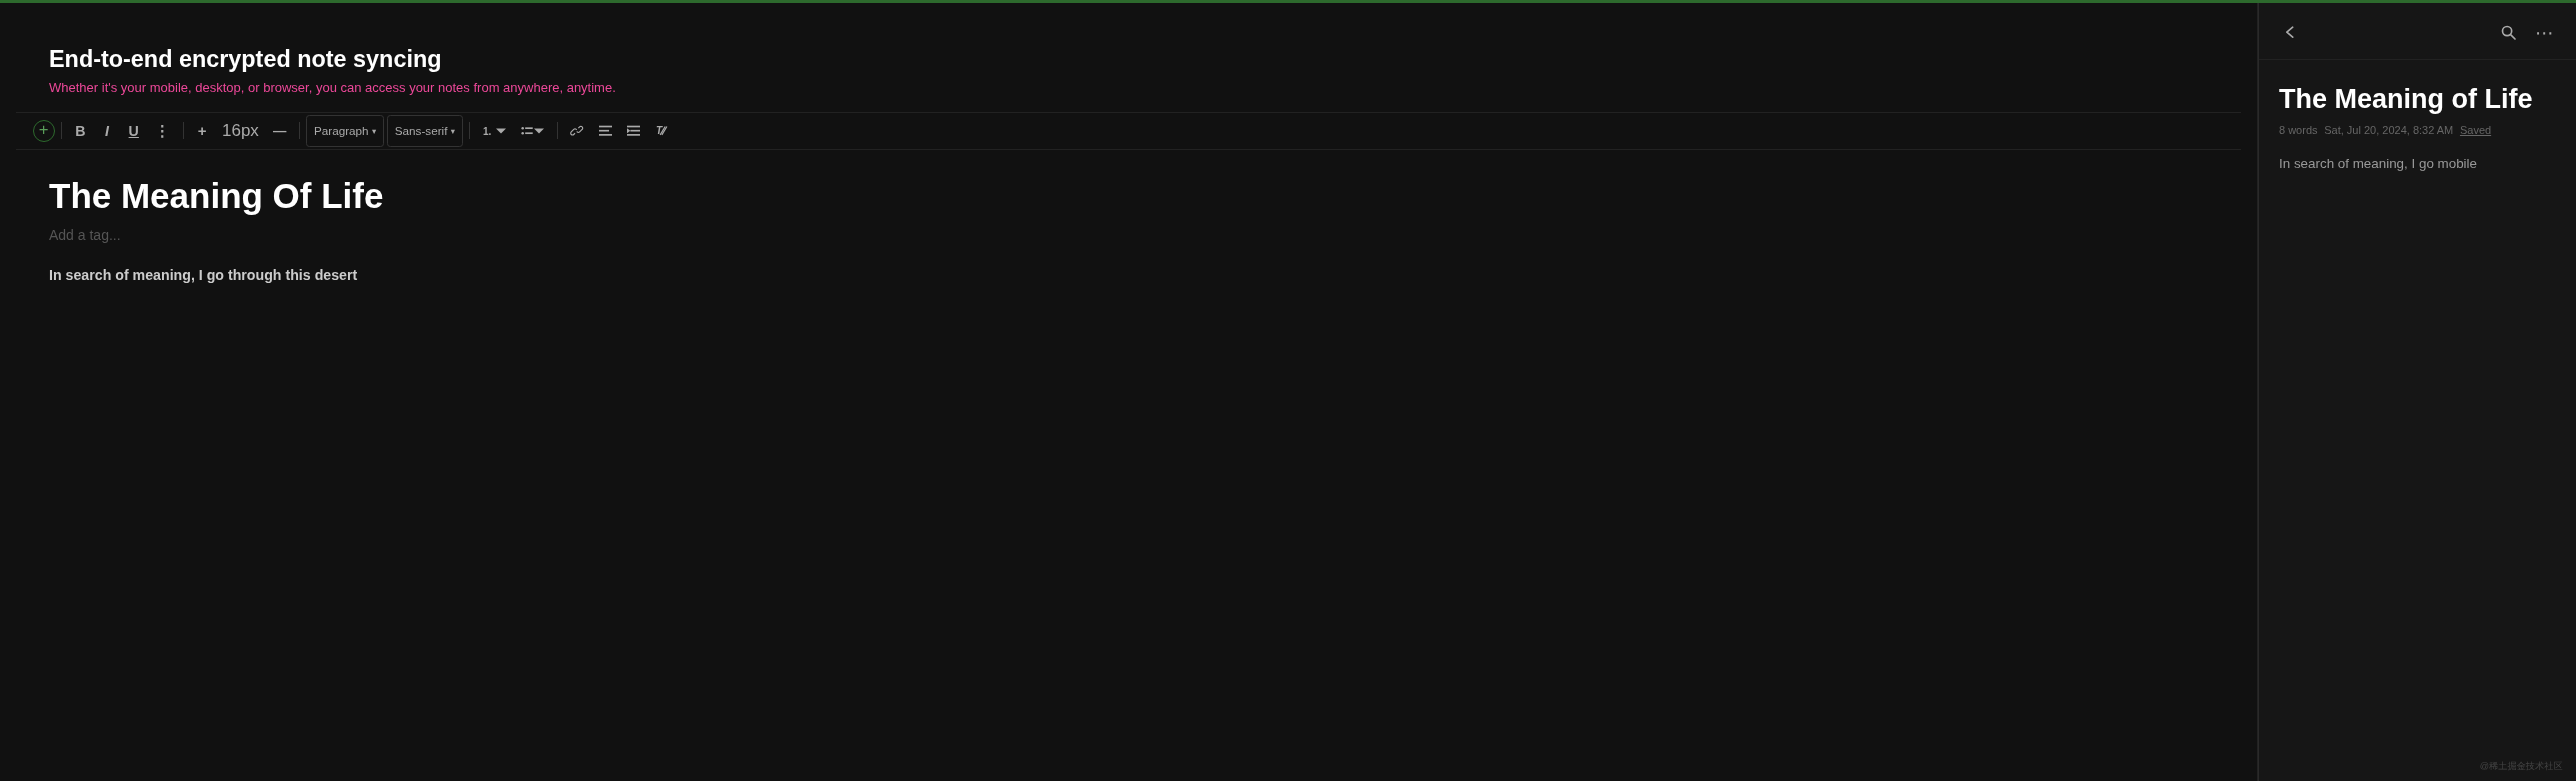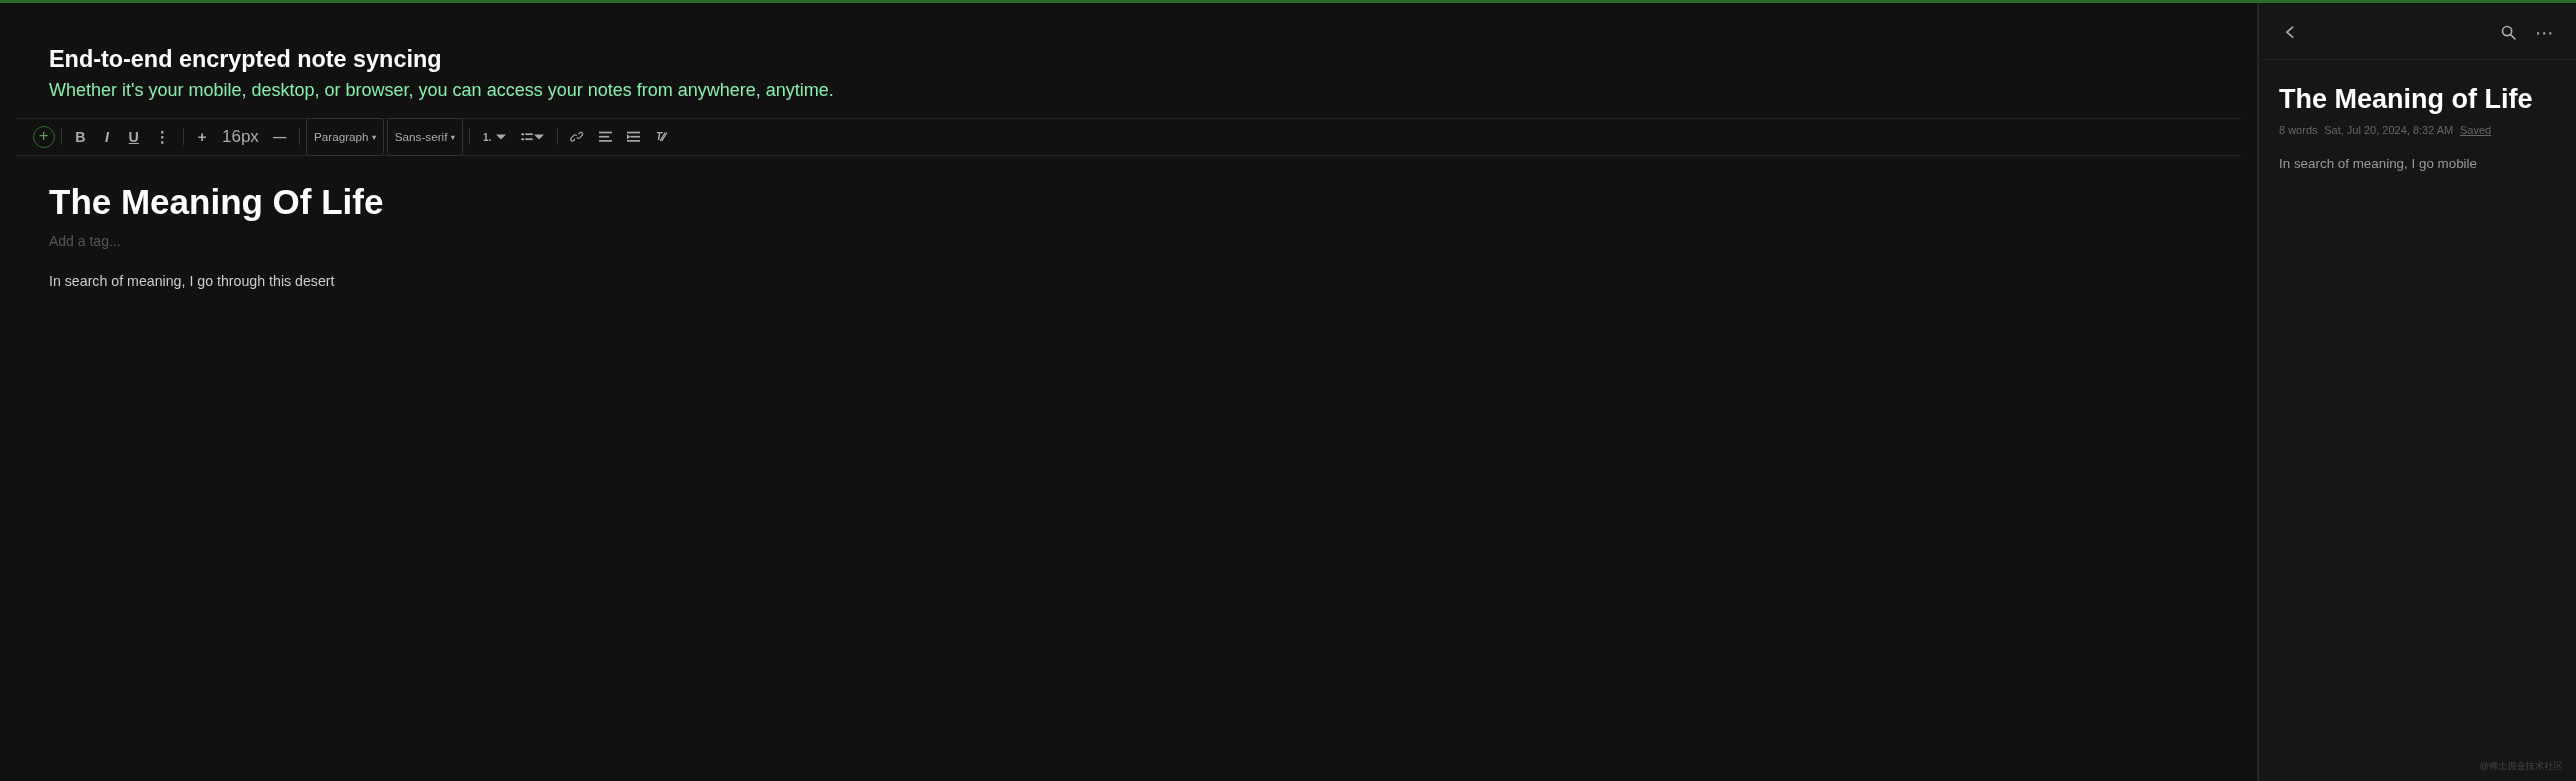--- a/index.html
+++ b/index.html
@@ -46,22 +46,22 @@
     }
 
     .banner-title {
       font-size: 23.4px;
       font-weight: 700;
       color: #fff;
       margin-bottom: 6.7px;
     }
 
     .banner-subtitle {
-      font-size: 18px;
-      color: #86efac;
+      font-size: 13px;
+      color: #ec4899;
     }
 
     .toolbar {
       display: flex;
       align-items: center;
       padding: 5px 16.7px;
       border-top: 0.8px solid #222;
       border-bottom: 0.8px solid #222;
       background: #111;
       gap: 3.3px;
@@ -103,21 +103,21 @@
       background: none;
       border: 0.8px solid #333;
       color: #aaa;
       border-radius: 3.3px;
       padding: 2.5px 6.7px;
       font-size: 11.7px;
       cursor: pointer;
       display: flex;
       align-items: center;
       gap: 3.3px;
-      height: 38px;
+      height: 32px;
     }
 
     .chevron {
       font-size: 8.4px;
     }
 
     .editor-content {
       flex: 1;
       padding: 25px 33px;
       overflow-y: auto;
@@ -134,20 +134,21 @@
     .editor-tag-placeholder {
       color: #555;
       font-size: 14px;
       margin-bottom: 20px;
     }
 
     .editor-body {
       font-size: 14.2px;
       color: #ccc;
       line-height: 1.7;
+      font-weight: bold;
     }
 
     .add-btn {
       background: none;
       border: 0.8px solid #2d6a2d;
       color: #5a9e5a;
       border-radius: 50%;
       width: 22px;
       height: 22px;
       font-size: 16.7px;

